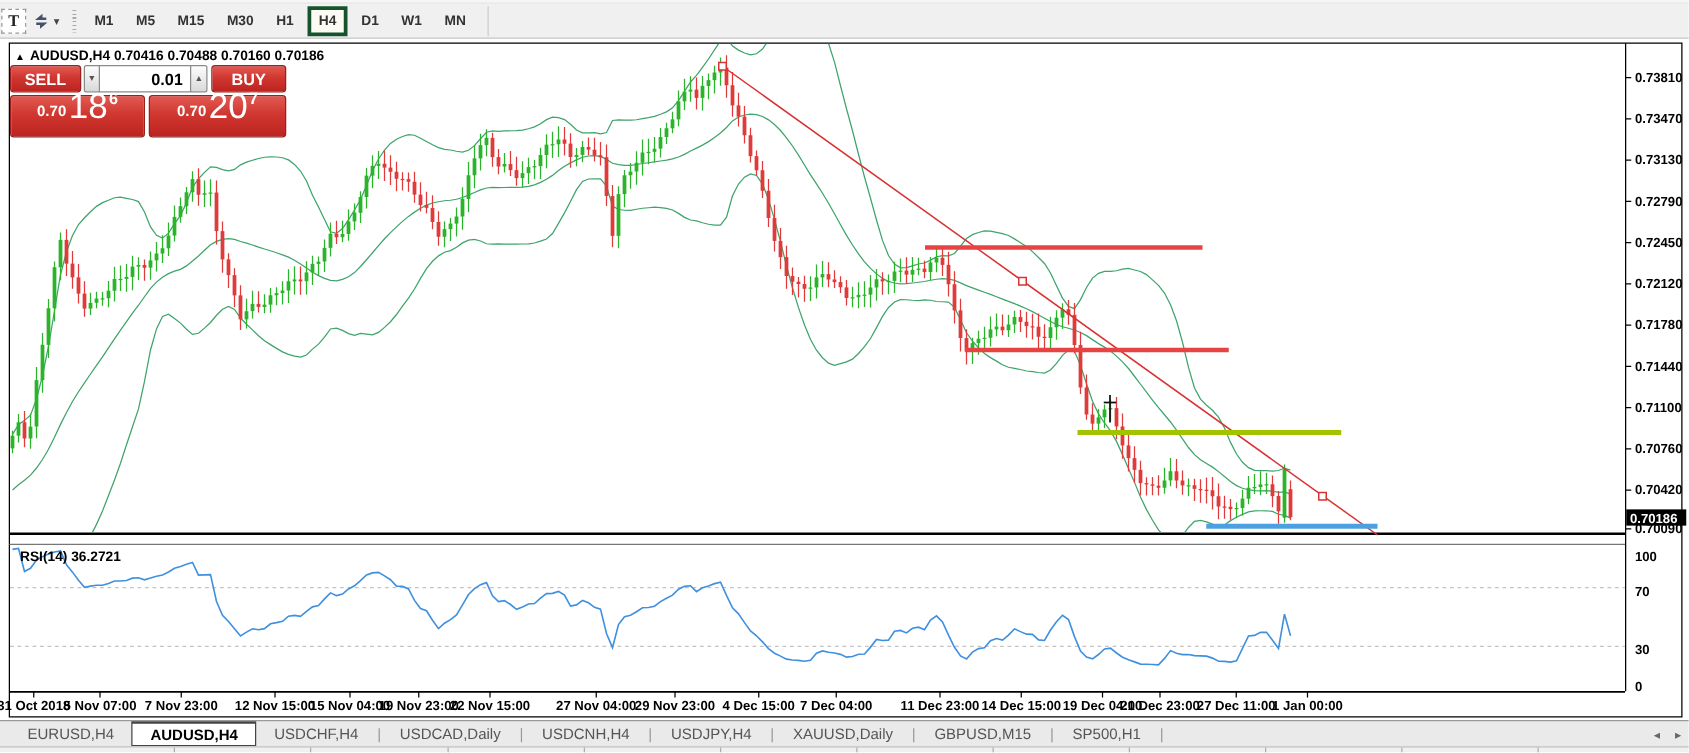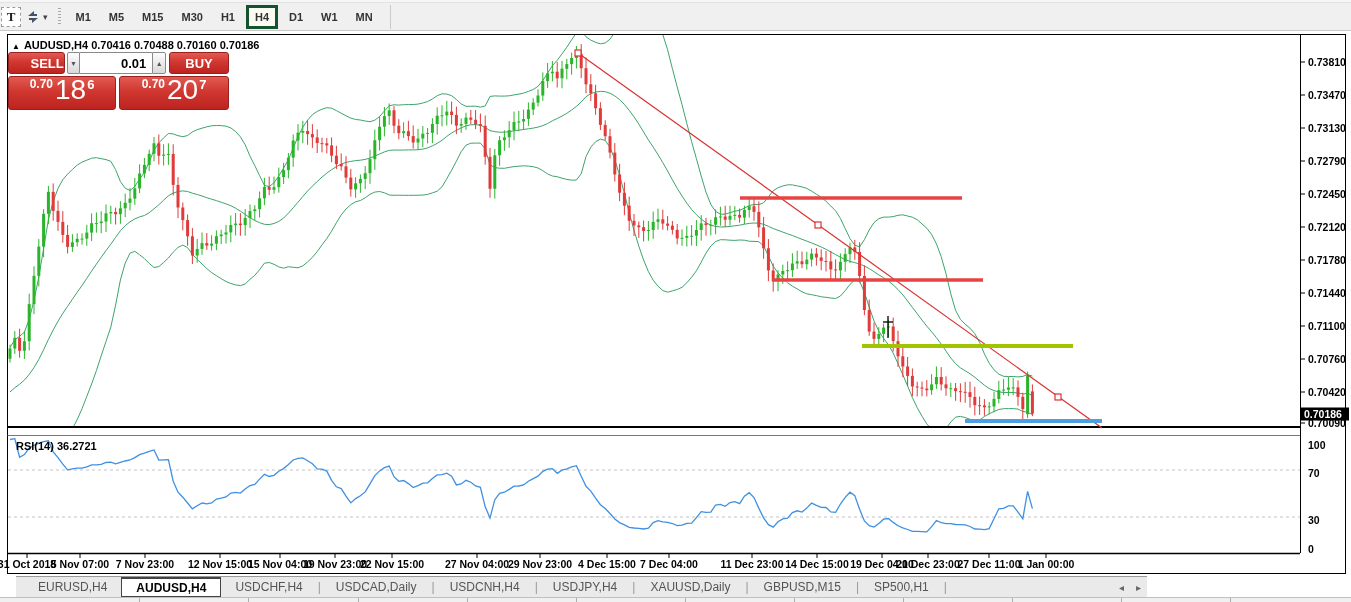--- a/index.html
+++ b/index.html
@@ -25,38 +25,38 @@
   #chart-title { position:absolute; left:12px; top:39px; font:700 11px "Liberation Sans",sans-serif; color:#000; white-space:nowrap;text-align:center; }
   #chart-title .mk { font-size:8px; margin-right:4px; }
 
   #rsi-label { position:absolute; left:16px; top:440px; font:700 11px "Liberation Sans",sans-serif; color:#000; }
 
   
   #ocp { position:absolute; left:8px; top:52px; width:221px; }
   #ocp .row1 { display:flex; height:22px; }
   .redbtn { background:linear-gradient(180deg,#e25a52 0%, #d03730 45%, #bd2420 100%); border:1px solid #99201c; border-radius:3px;
             color:#fff; display:flex; align-items:center; justify-content:center; cursor:pointer; }
-  #sell-btn { width:68px; font:700 13px "Liberation Sans",sans-serif;justify-content:flex-end; }
+  #sell-btn { width:68px; font:700 13px "Liberation Sans",sans-serif; }
   #buy-btn  { width:72px; font:700 13px "Liberation Sans",sans-serif; margin-left:3px; }
   .spin { width:16px; background:linear-gradient(180deg,#fdfdfd,#d9d9d9); border:1px solid #8a8a8a; color:#555;
           display:flex; align-items:center; justify-content:center; font-size:7px; cursor:pointer; }
   #spin-down { border-radius:2px 0 0 2px; margin-left:2px; }
   #spin-up   { border-radius:0 2px 2px 0; }
   #lot-input { width:72px; border:1px solid #8a8a8a; border-left:none; border-right:none; text-align:right; padding-right:6px;
                font:700 13px "Liberation Sans",sans-serif; color:#000; outline:none; }
   #ocp .row2 { display:flex; margin-top:2px; height:34px; }
-  .pricebox { display:flex; align-items:flex-start; justify-content:center; padding-bottom:1px; }
+  .pricebox { display:flex; align-items:flex-end; justify-content:center; padding-bottom:11px; }
   #sell-price { width:108px; }
   #buy-price  { width:110px; margin-left:3px; }
   .p-small { font:700 12px "Liberation Sans",sans-serif; margin:0 2px 2px 0; }
   .p-big   { font:400 28px "Liberation Sans",sans-serif; line-height:26px; }
   .p-sup   { font:700 13px "Liberation Sans",sans-serif; margin:0 0 12px 1px; }
 
   
-  #tabbar { position:absolute; left:16px; top:576px; width:1131px; height:21px; background:#eaeaea; border-top:1px solid #9a9a9a;
+  #tabbar { position:absolute; left:0; top:576px; width:1351px; height:21px; background:#eaeaea; border-top:1px solid #9a9a9a;
             display:flex; align-items:stretch; font:12px "Liberation Sans",sans-serif; }
   #tabs { display:flex; align-items:stretch; padding-left:8px; }
   .tab { display:flex; align-items:center; padding:0 14px; color:#555; cursor:pointer; white-space:nowrap; }
   .tab.active { background:#fff; border:1px solid #444; border-top-width:2px; color:#000; font-weight:700; }
   .tabsep { display:flex; align-items:center; color:#999; padding:0 1px; }
   #scrollarrows { position:absolute; right:6px; top:0; height:21px; display:flex; align-items:center; gap:12px;
                   color:#666; font-size:10px; }
   #scrollarrows span { cursor:pointer; }
 
   

